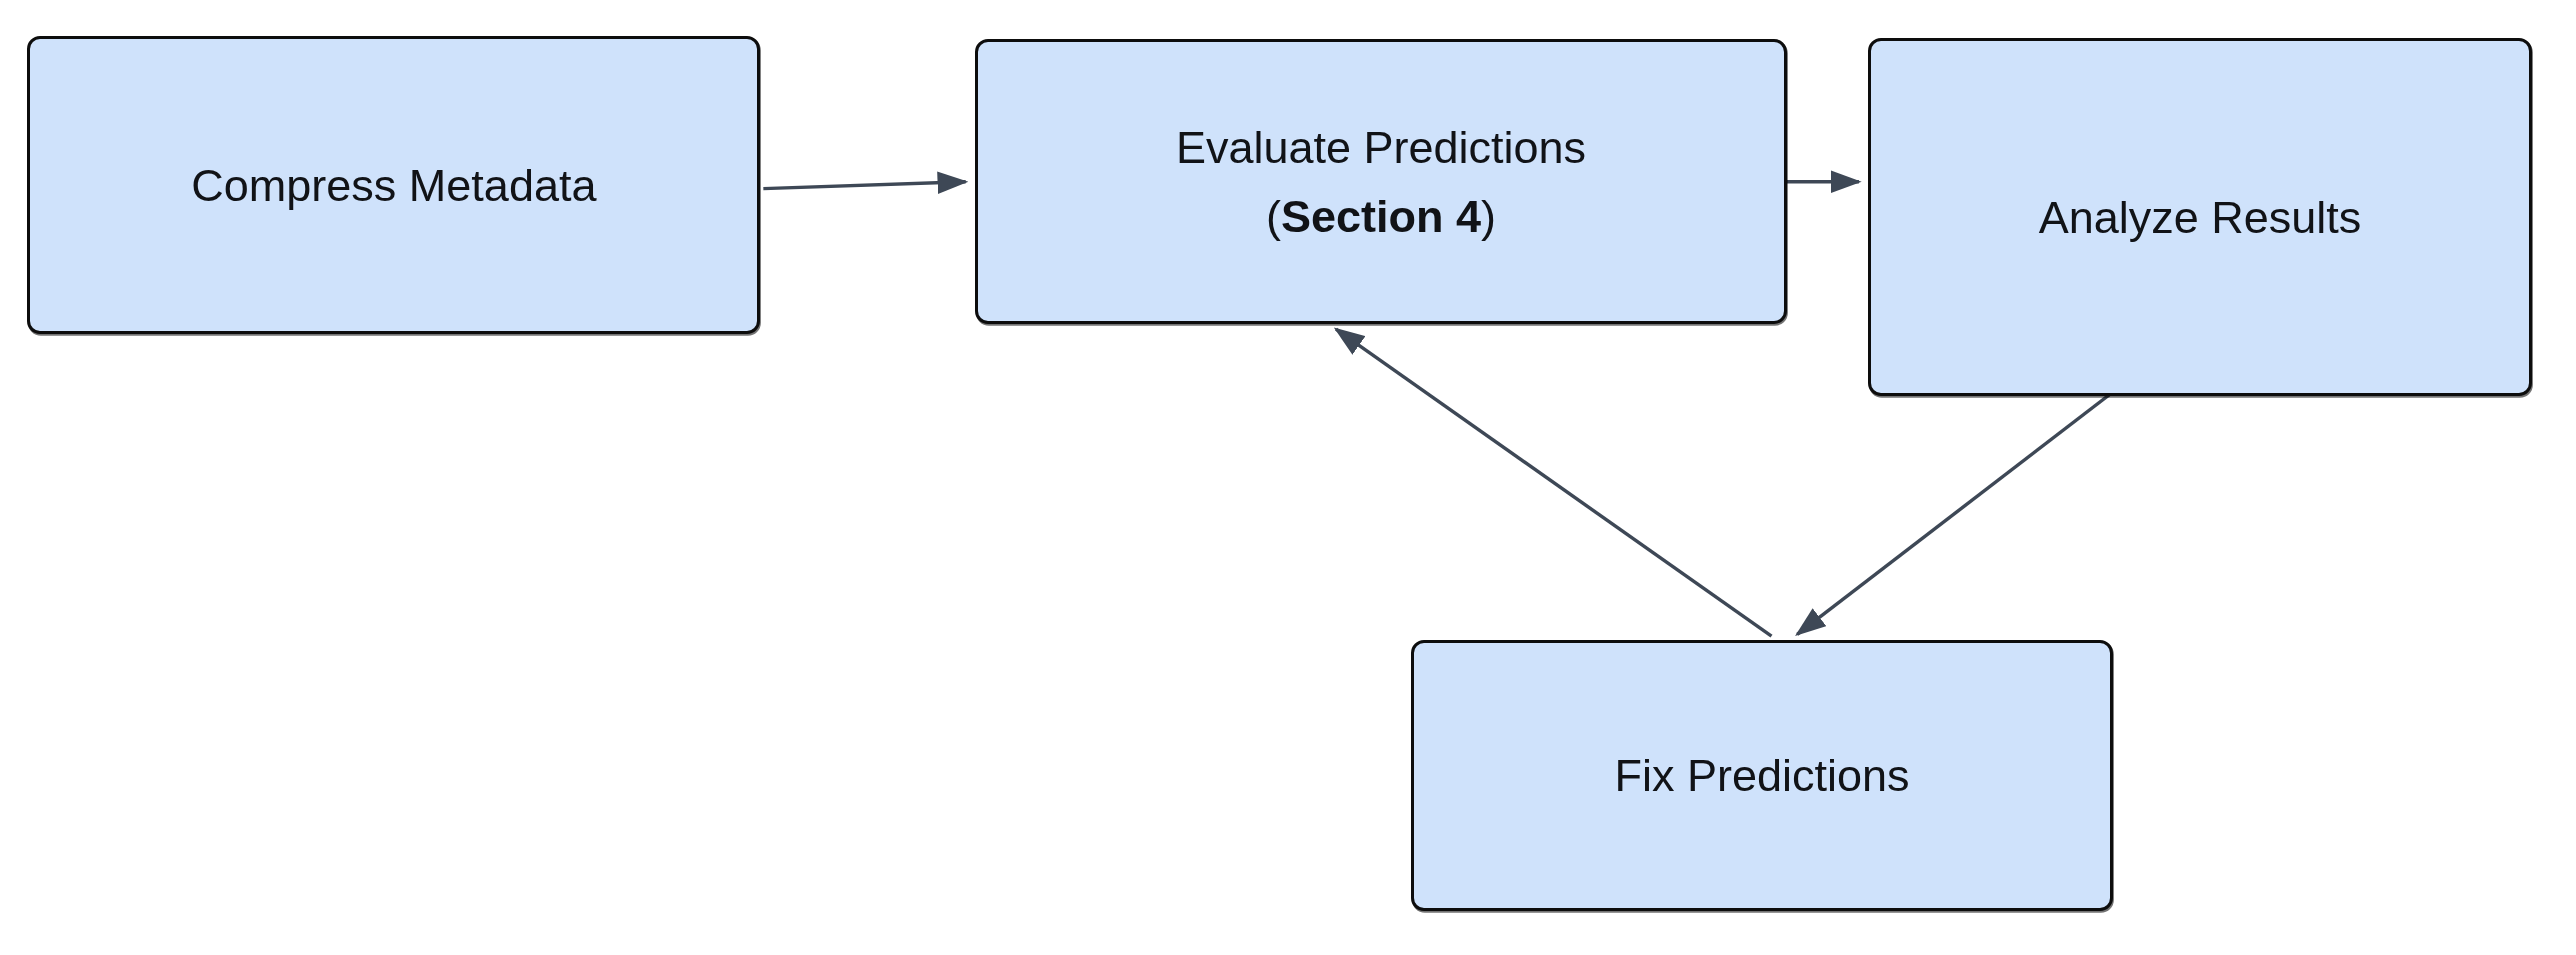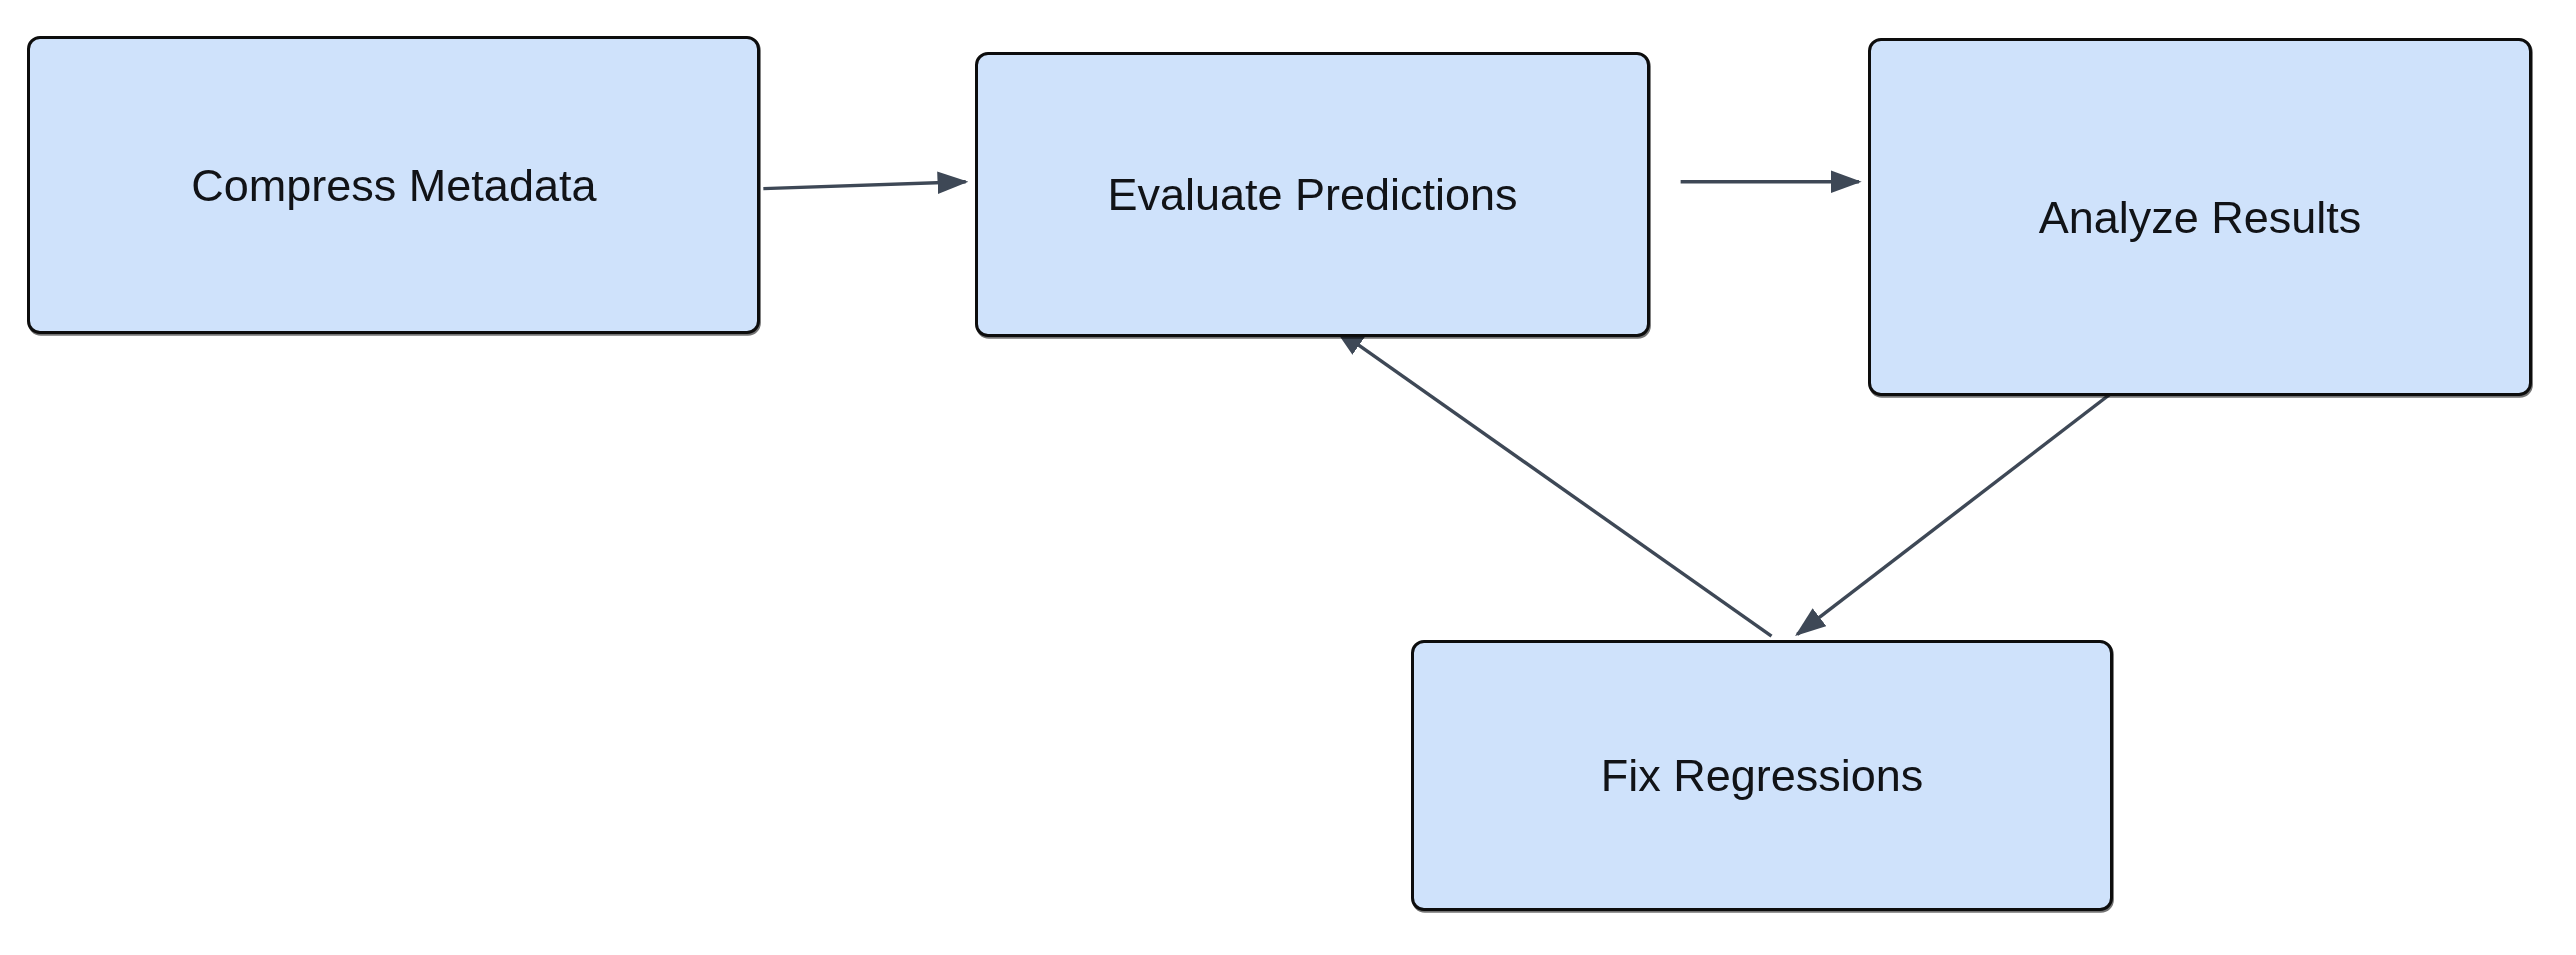--- a/index.html
+++ b/index.html
@@ -35,21 +35,21 @@
     align-items:center;
     justify-content:center;
     text-align:center;
     color:var(--text);
     font-size:45px;
     line-height:69px;
     box-shadow:0.9px 1.7px 0 rgba(0,0,0,0.55);
   }
   .node .label b{font-weight:bold;}
   #node-compress   {left:27.4px;   top:36px;  width:733px; height:298px;}
-  #node-evaluate   {left:975px; top:52px;  width:675px; height:285px;}
+  #node-evaluate   {left:975px; top:39px;  width:812px; height:285px;}
   #node-analyze    {left:1868px; top:38px;  width:664px; height:358px;}
   #node-fix        {left:1411px; top:640px; width:702px; height:271px;}
 </style>
 </head>
 <body>
 
 <div class="canvas">
 
   <svg class="edges" viewBox="0 0 3004 1114" xmlns="http://www.w3.org/2000/svg">
     <defs>
@@ -63,25 +63,26 @@
     <line class="edge" x1="2066" y1="742" x2="1558" y2="384" marker-end="url(#arrowhead)"></line>
   </svg>
 
   <div class="node" id="node-compress">
     <span class="label">Compress Metadata</span>
   </div>
 
   <div class="node" id="node-evaluate">
     <div class="label">
       <div>Evaluate Predictions</div>
+      <div><span>(</span><b>Section 4</b><span>)</span></div>
     </div>
   </div>
 
   <div class="node" id="node-analyze">
     <span class="label">Analyze Results</span>
   </div>
 
   <div class="node" id="node-fix">
-    <span class="label">Fix Regressions</span>
+    <span class="label">Fix Predictions</span>
   </div>
 
 </div>
 
 
 </body></html>

